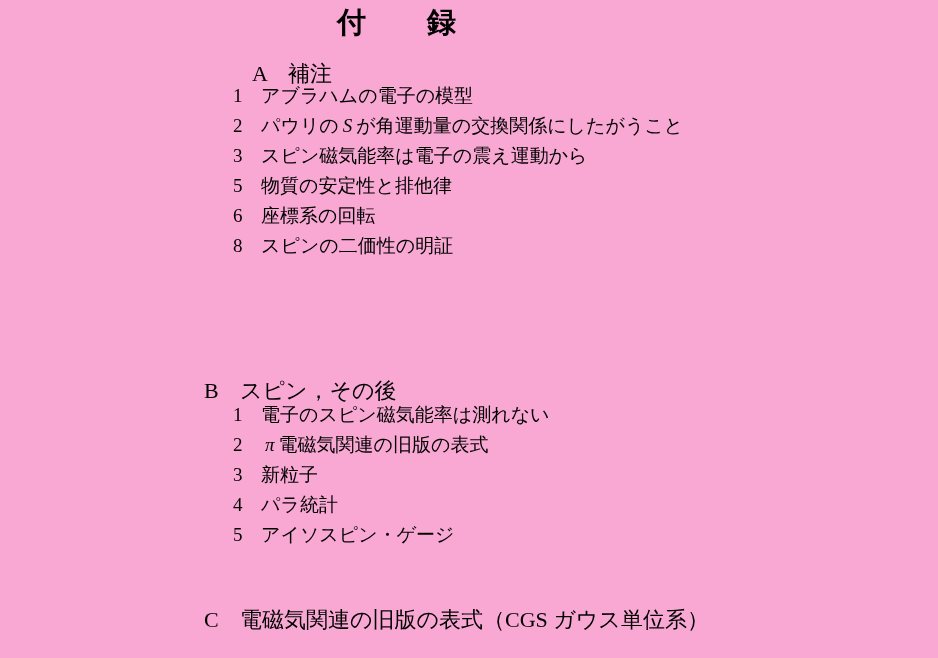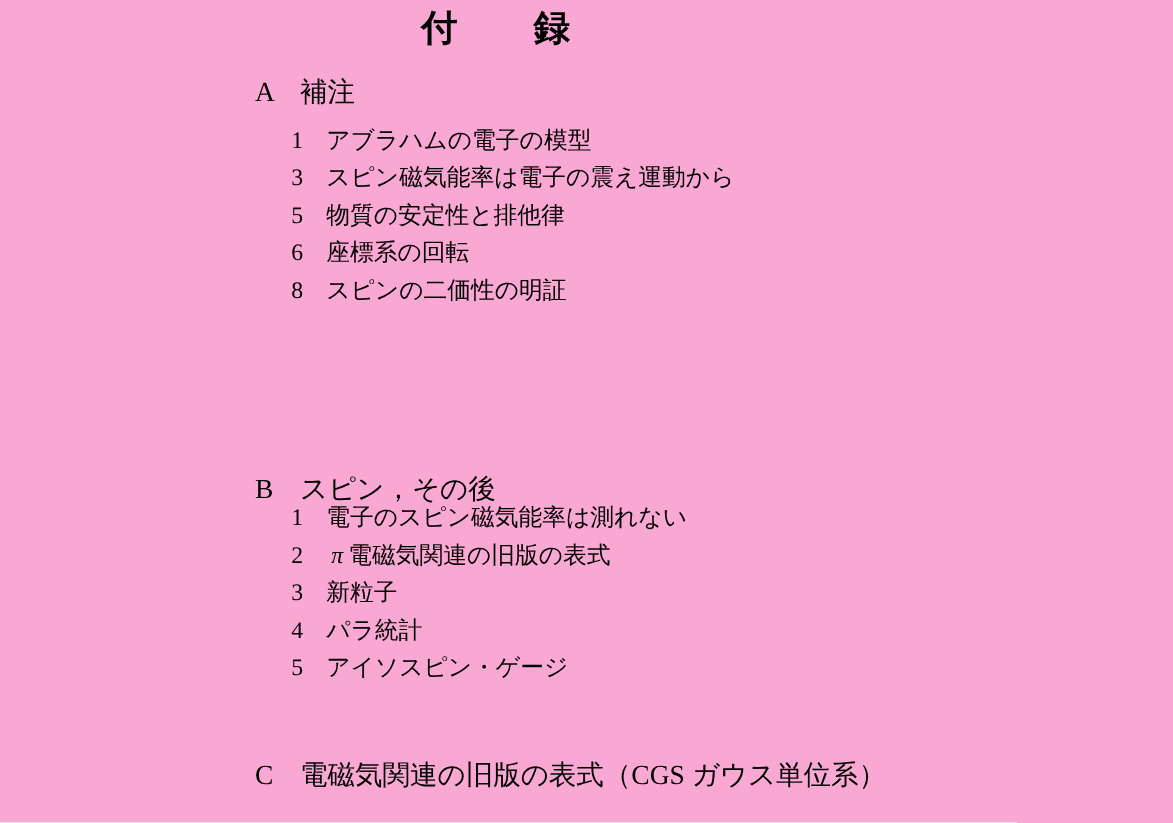--- a/index.html
+++ b/index.html
@@ -24,32 +24,32 @@
     font-weight: bold;
     white-space: pre;
     letter-spacing: 1px;
   }
   .section-heading {
     position: absolute;
     left: 204px;
     font-size: 22px;
     white-space: nowrap;
   }
-  #sec-a { top: 59px; }
+  #sec-a { top: 59px; margin-left: 48px; }
   #sec-b { top: 376px; }
   #sec-c { top: 605px; }
   .section-label {
     display: inline-block;
     min-width: 36px;
   }
   .toc-list {
     position: absolute;
     left: 233px;
   }
-  #list-a { top: 98px; }
+  #list-a { top: 81px; }
   #list-b { top: 400px; }
   .toc-item {
     font-size: 19px;
     line-height: 29.9px;
     white-space: nowrap;
   }
   .toc-item .num {
     display: inline-block;
     width: 14px;
     margin-right: 14px;
@@ -65,20 +65,23 @@
 <div class="page">
 
   <div class="doc-title">付　　録</div>
 
   <div class="section-heading" id="sec-a">
     <span class="section-label">A</span><span>補注</span>
   </div>
   <div class="toc-list" id="list-a">
     <div class="toc-item">
       <span class="num">1</span><span>アブラハムの電子の模型</span>
+    </div>
+    <div class="toc-item">
+      <span class="num">2</span><span><span>パウリの</span><span class="math-var">S</span><span>が角運動量の交換関係にしたがうこと</span></span>
     </div>
     <div class="toc-item">
       <span class="num">3</span><span>スピン磁気能率は電子の震え運動から</span>
     </div>
     <div class="toc-item">
       <span class="num">5</span><span>物質の安定性と排他律</span>
     </div>
     <div class="toc-item">
       <span class="num">6</span><span>座標系の回転</span>
     </div>

